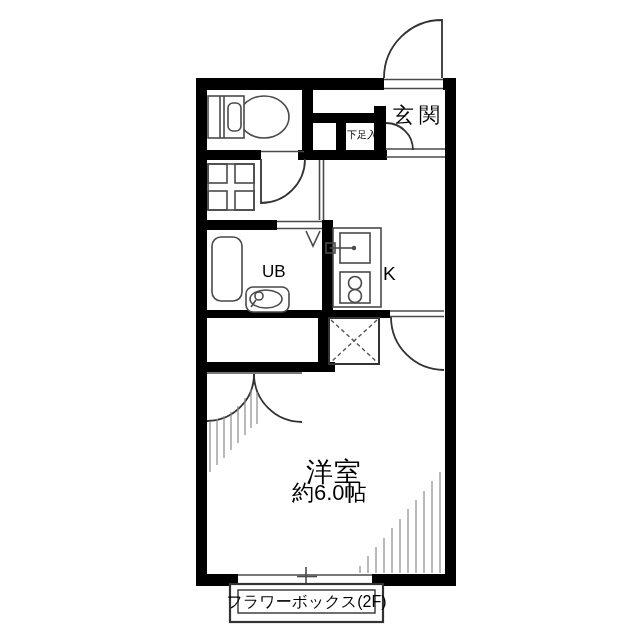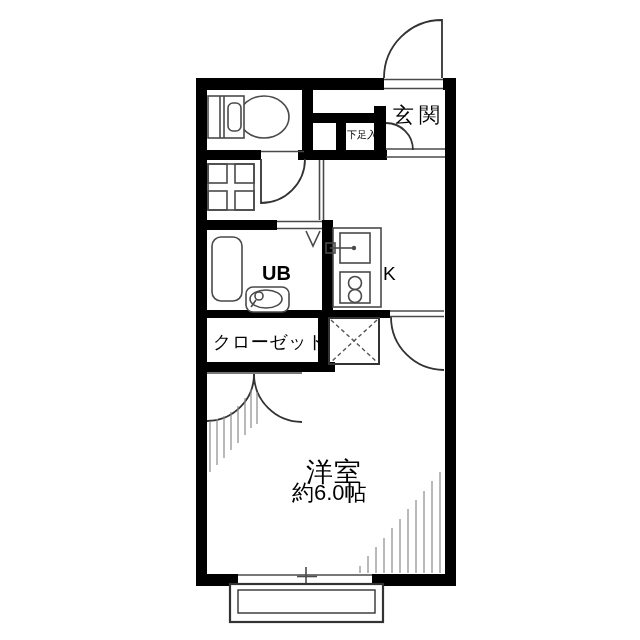--- a/index.html
+++ b/index.html
@@ -13,21 +13,21 @@
   .door{stroke:var(--doorline,#333);stroke-width:1.8;fill:none;}
   .fix{stroke:var(--fixline,#4a4a4a);stroke-width:1.6;fill:#fff;}
   .fixn{stroke:var(--fixline,#4a4a4a);stroke-width:1.6;fill:none;}
   .hatch{stroke:var(--hatch,#8a8a8a);stroke-width:1.2;fill:none;}
   .dash{stroke:#555;stroke-width:1.4;fill:none;stroke-dasharray:4 3;}
   .box2{stroke:#333;stroke-width:2.2;fill:#fff;}
   .box1{stroke:#333;stroke-width:1.4;fill:#fff;}
   .label{position:absolute;color:#000;white-space:nowrap;line-height:1;}
   .lbl-genkan{left:393px;top:104px;font-size:21px;letter-spacing:5px;}
   .lbl-shoe{left:347px;top:130px;font-size:10px;}
-  .lbl-ub{left:262px;top:263px;font-size:20px;font-weight:700;}
+  .lbl-ub{left:262px;top:263px;font-size:17px;font-weight:400;}
   .lbl-k{left:383px;top:264px;font-size:19px;}
   .lbl-closet{left:213px;top:333px;font-size:18px;letter-spacing:0.5px;}
   .lbl-room{left:306px;top:459px;font-size:27px;letter-spacing:1px;}
   .lbl-size{left:292px;top:482px;font-size:22px;}
   .lbl-flower{left:238px;top:590px;width:137px;height:23px;font-size:16px;
     display:flex;align-items:center;justify-content:center;}
 </style>
 </head>
 <body>
 
@@ -184,16 +184,16 @@
     <g>
       <rect class="box2" x="230" y="584" width="153" height="38"></rect>
       <rect class="box1" x="238" y="590" width="137" height="23"></rect>
     </g>
   </svg>
 
   <div class="label lbl-genkan">玄関</div>
   <div class="label lbl-shoe">下足入</div>
   <div class="label lbl-ub">UB</div>
   <div class="label lbl-k">K</div>
-  <div class="label lbl-closet">クローゼット</div>
   <div class="label lbl-room">洋室</div>
   <div class="label lbl-size">約6.0帖</div>
+  <div class="label lbl-flower">フラワーボックス(2F)</div>
 </div>
 
 </body></html>

